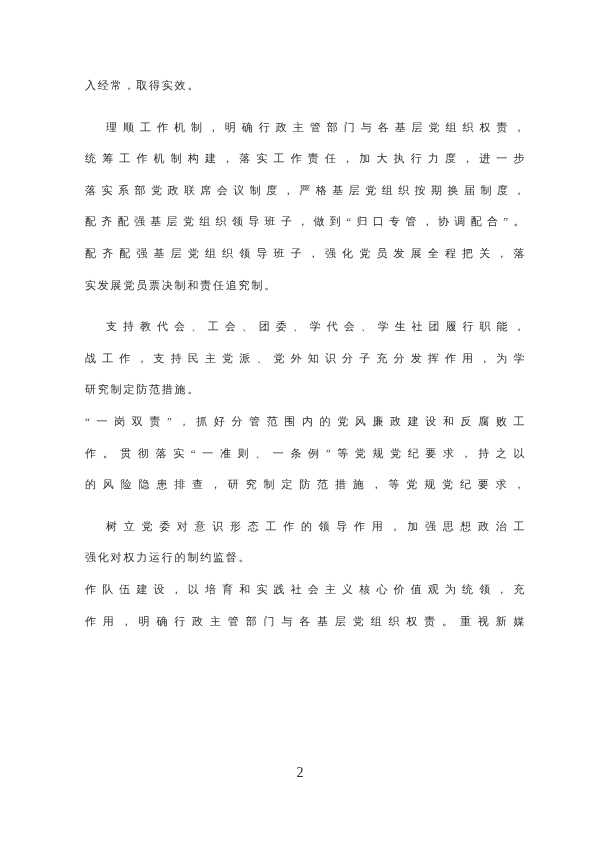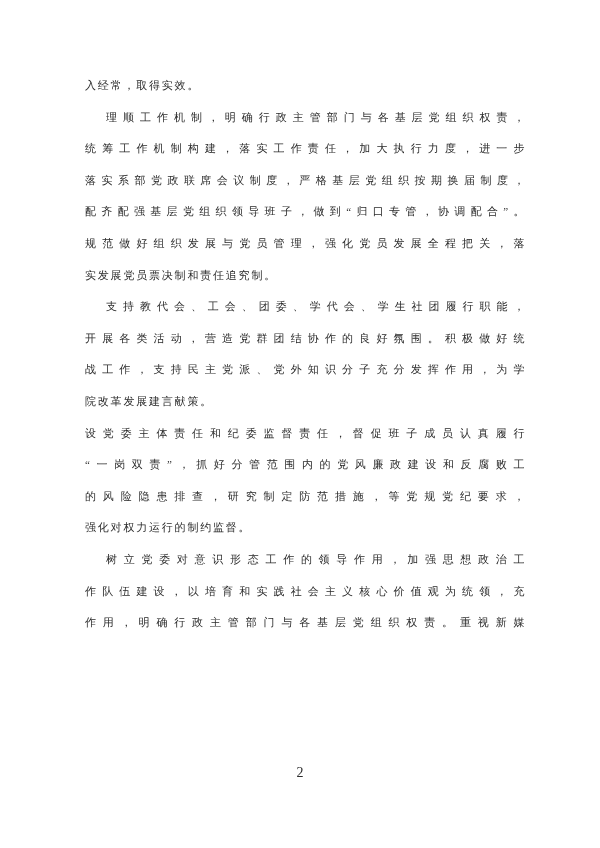--- a/index.html
+++ b/index.html
@@ -34,20 +34,21 @@
     text-align-last: justify;
   }
   
   .line.end {
     text-align-last: left;
     letter-spacing: 1.8px;
   }
   
   .line.indent {
     text-indent: 21px;
+    margin-top: 10px;
   }
   .page-number {
     position: absolute;
     top: 763px;
     left: 0;
     width: 600px;
     text-align: center;
     font-size: 14px;
     line-height: 20px;
     letter-spacing: 0;
@@ -57,28 +58,27 @@
 </head>
 <body>
 
 <div class="page">
   <div class="text-block">
     <div class="line end">入经常，取得实效。</div>
     <div class="line indent">理顺工作机制，明确行政主管部门与各基层党组织权责，</div>
     <div class="line">统筹工作机制构建，落实工作责任，加大执行力度，进一步</div>
     <div class="line">落实系部党政联席会议制度，严格基层党组织按期换届制度，</div>
     <div class="line">配齐配强基层党组织领导班子，做到“归口专管，协调配合”。</div>
-    <div class="line">规范做好组织发展与党员管理，强化党员发展全程把关，落</div>
+    <div class="line">配齐配强基层党组织领导班子，强化党员发展全程把关，落</div>
     <div class="line end">实发展党员票决制和责任追究制。</div>
     <div class="line indent">支持教代会、工会、团委、学代会、学生社团履行职能，</div>
-    <div class="line">开展各类活动，营造党群团结协作的良好氛围。积极做好统</div>
     <div class="line">战工作，支持民主党派、党外知识分子充分发挥作用，为学</div>
-    <div class="line end">院改革发展建言献策。</div>
-    <div class="line">设党委主体责任和纪委监督责任，督促班子成员认真履行</div>
+    <div class="line end">研究制定防范措施。</div>
     <div class="line">“一岗双责”，抓好分管范围内的党风廉政建设和反腐败工</div>
+    <div class="line">作。贯彻落实“一准则、一条例”等党规党纪要求，持之以</div>
     <div class="line">的风险隐患排查，研究制定防范措施，等党规党纪要求，</div>
+    <div class="line indent">树立党委对意识形态工作的领导作用，加强思想政治工</div>
     <div class="line end">强化对权力运行的制约监督。</div>
-    <div class="line indent">树立党委对意识形态工作的领导作用，加强思想政治工</div>
     <div class="line">作队伍建设，以培育和实践社会主义核心价值观为统领，充</div>
     <div class="line">作用，明确行政主管部门与各基层党组织权责。重视新媒</div>
   </div>
   <div class="page-number">2</div>
 </div>
 
 </body></html>

